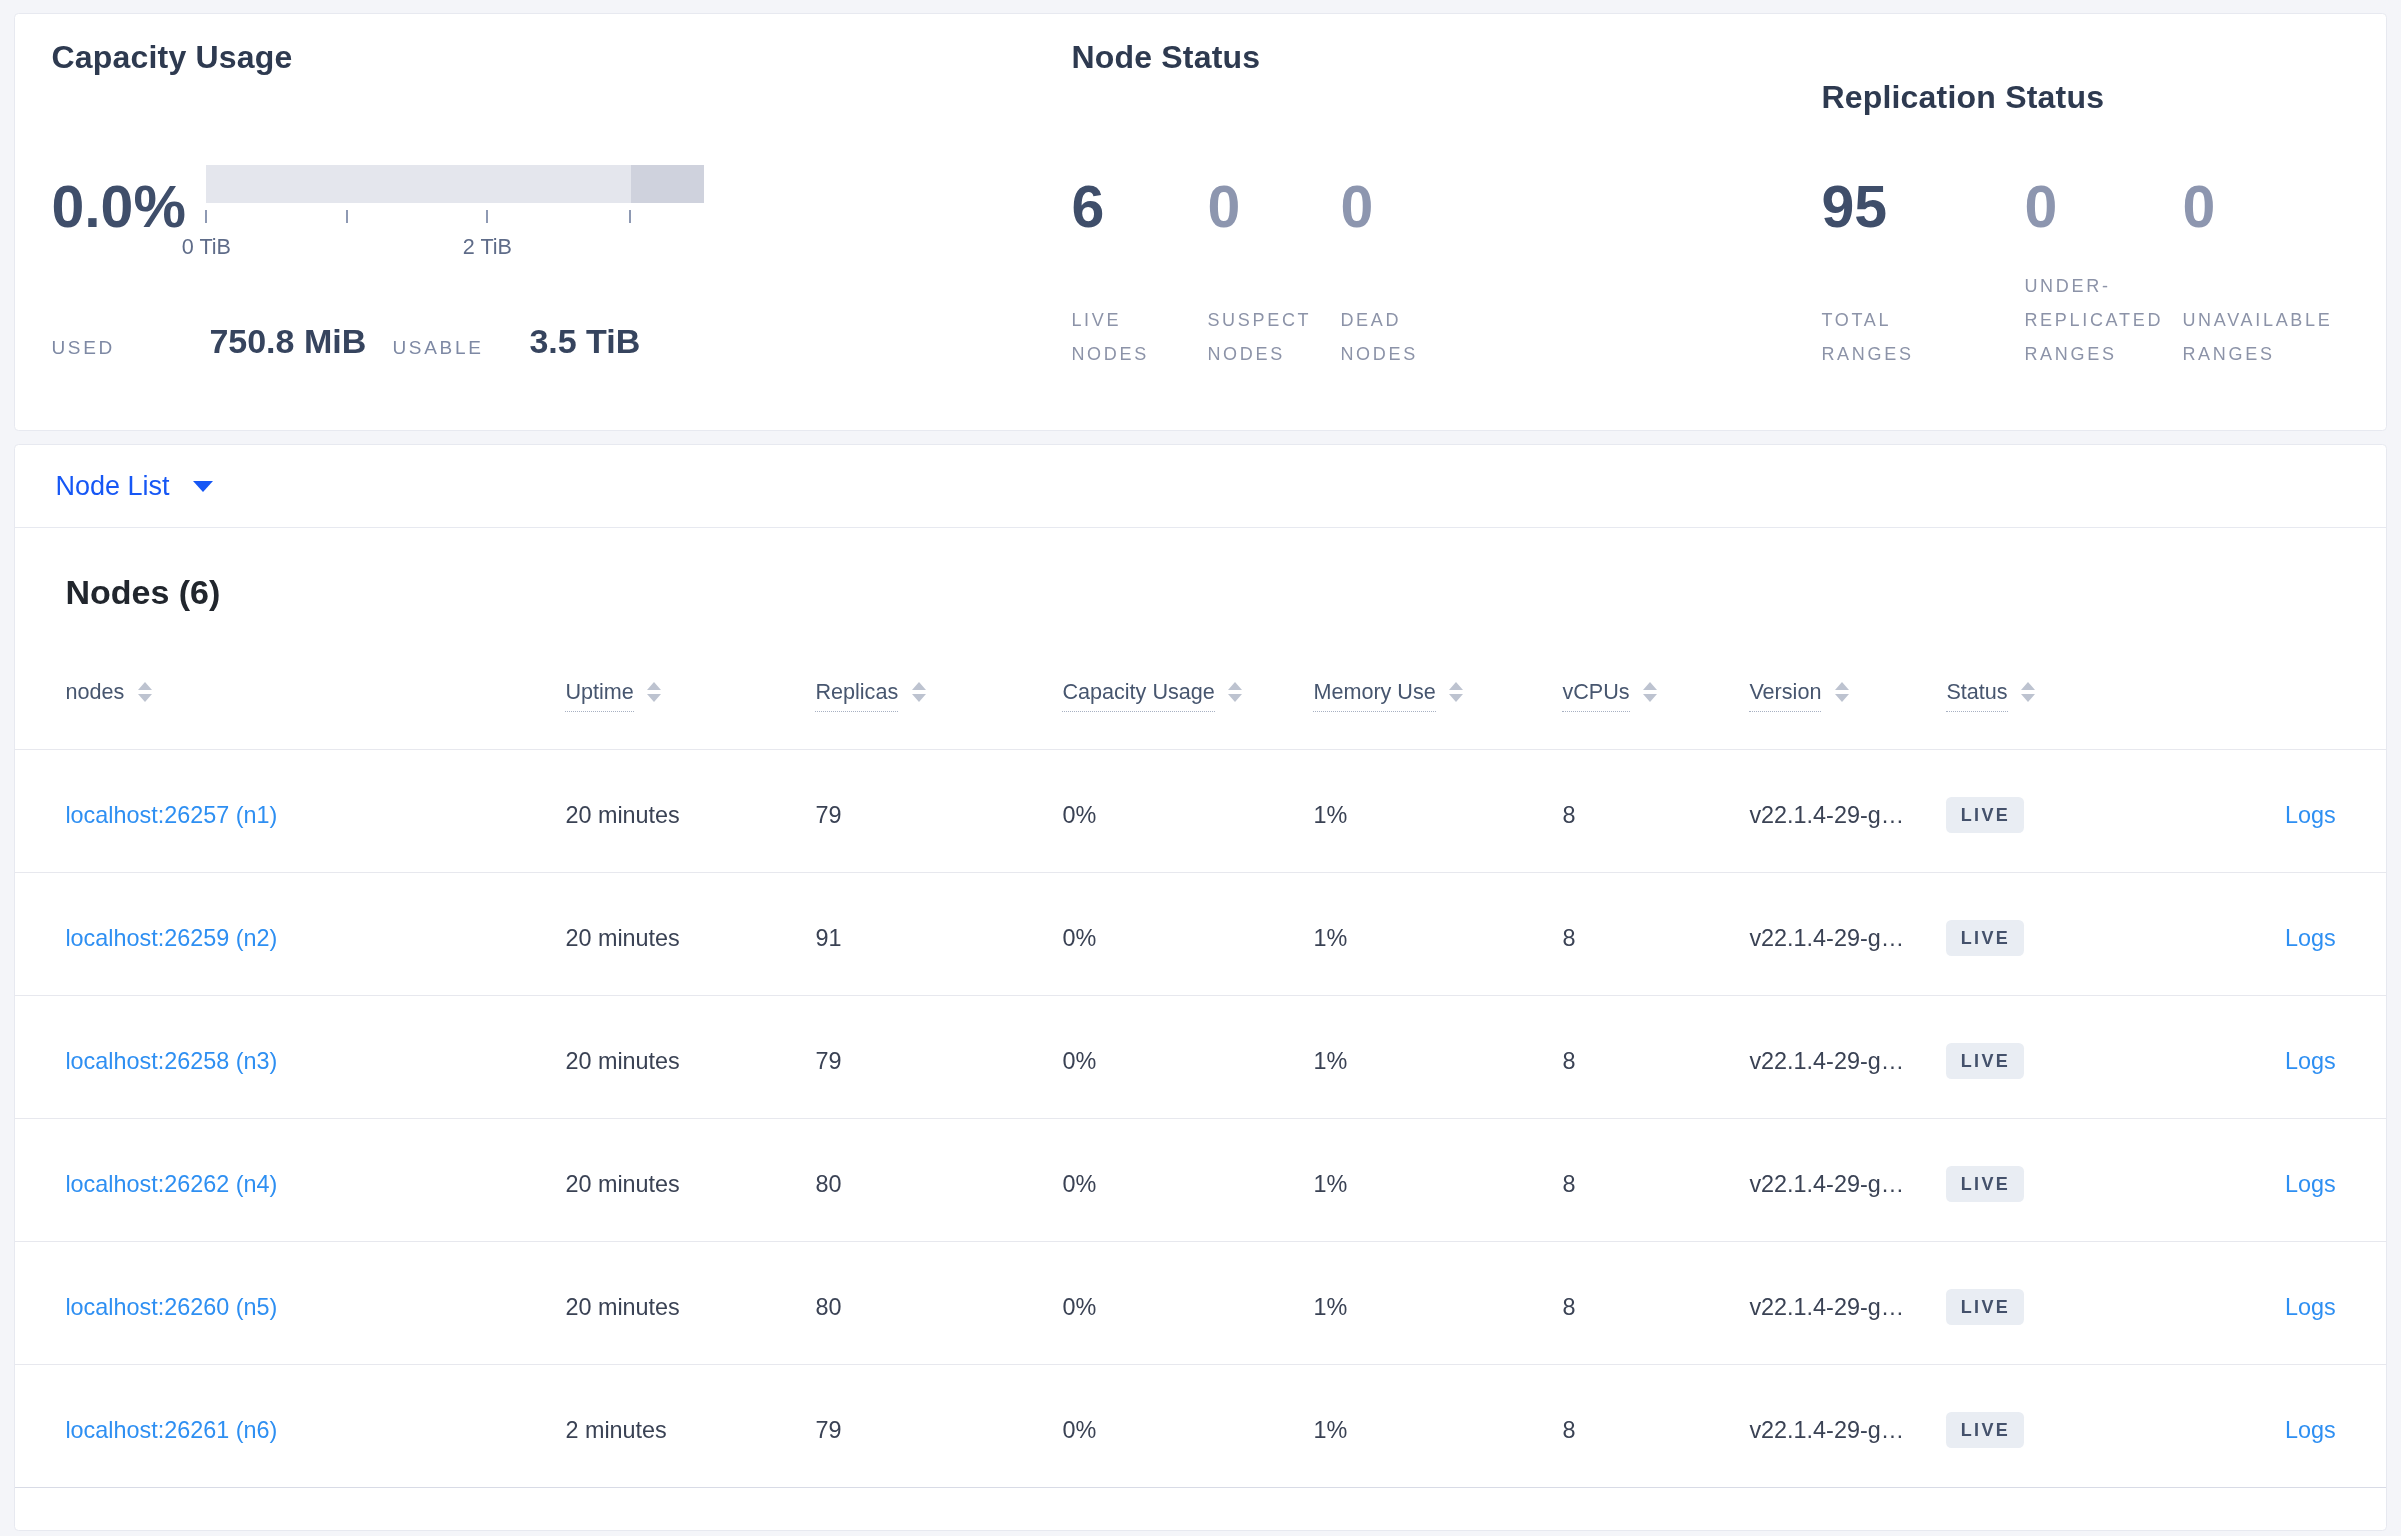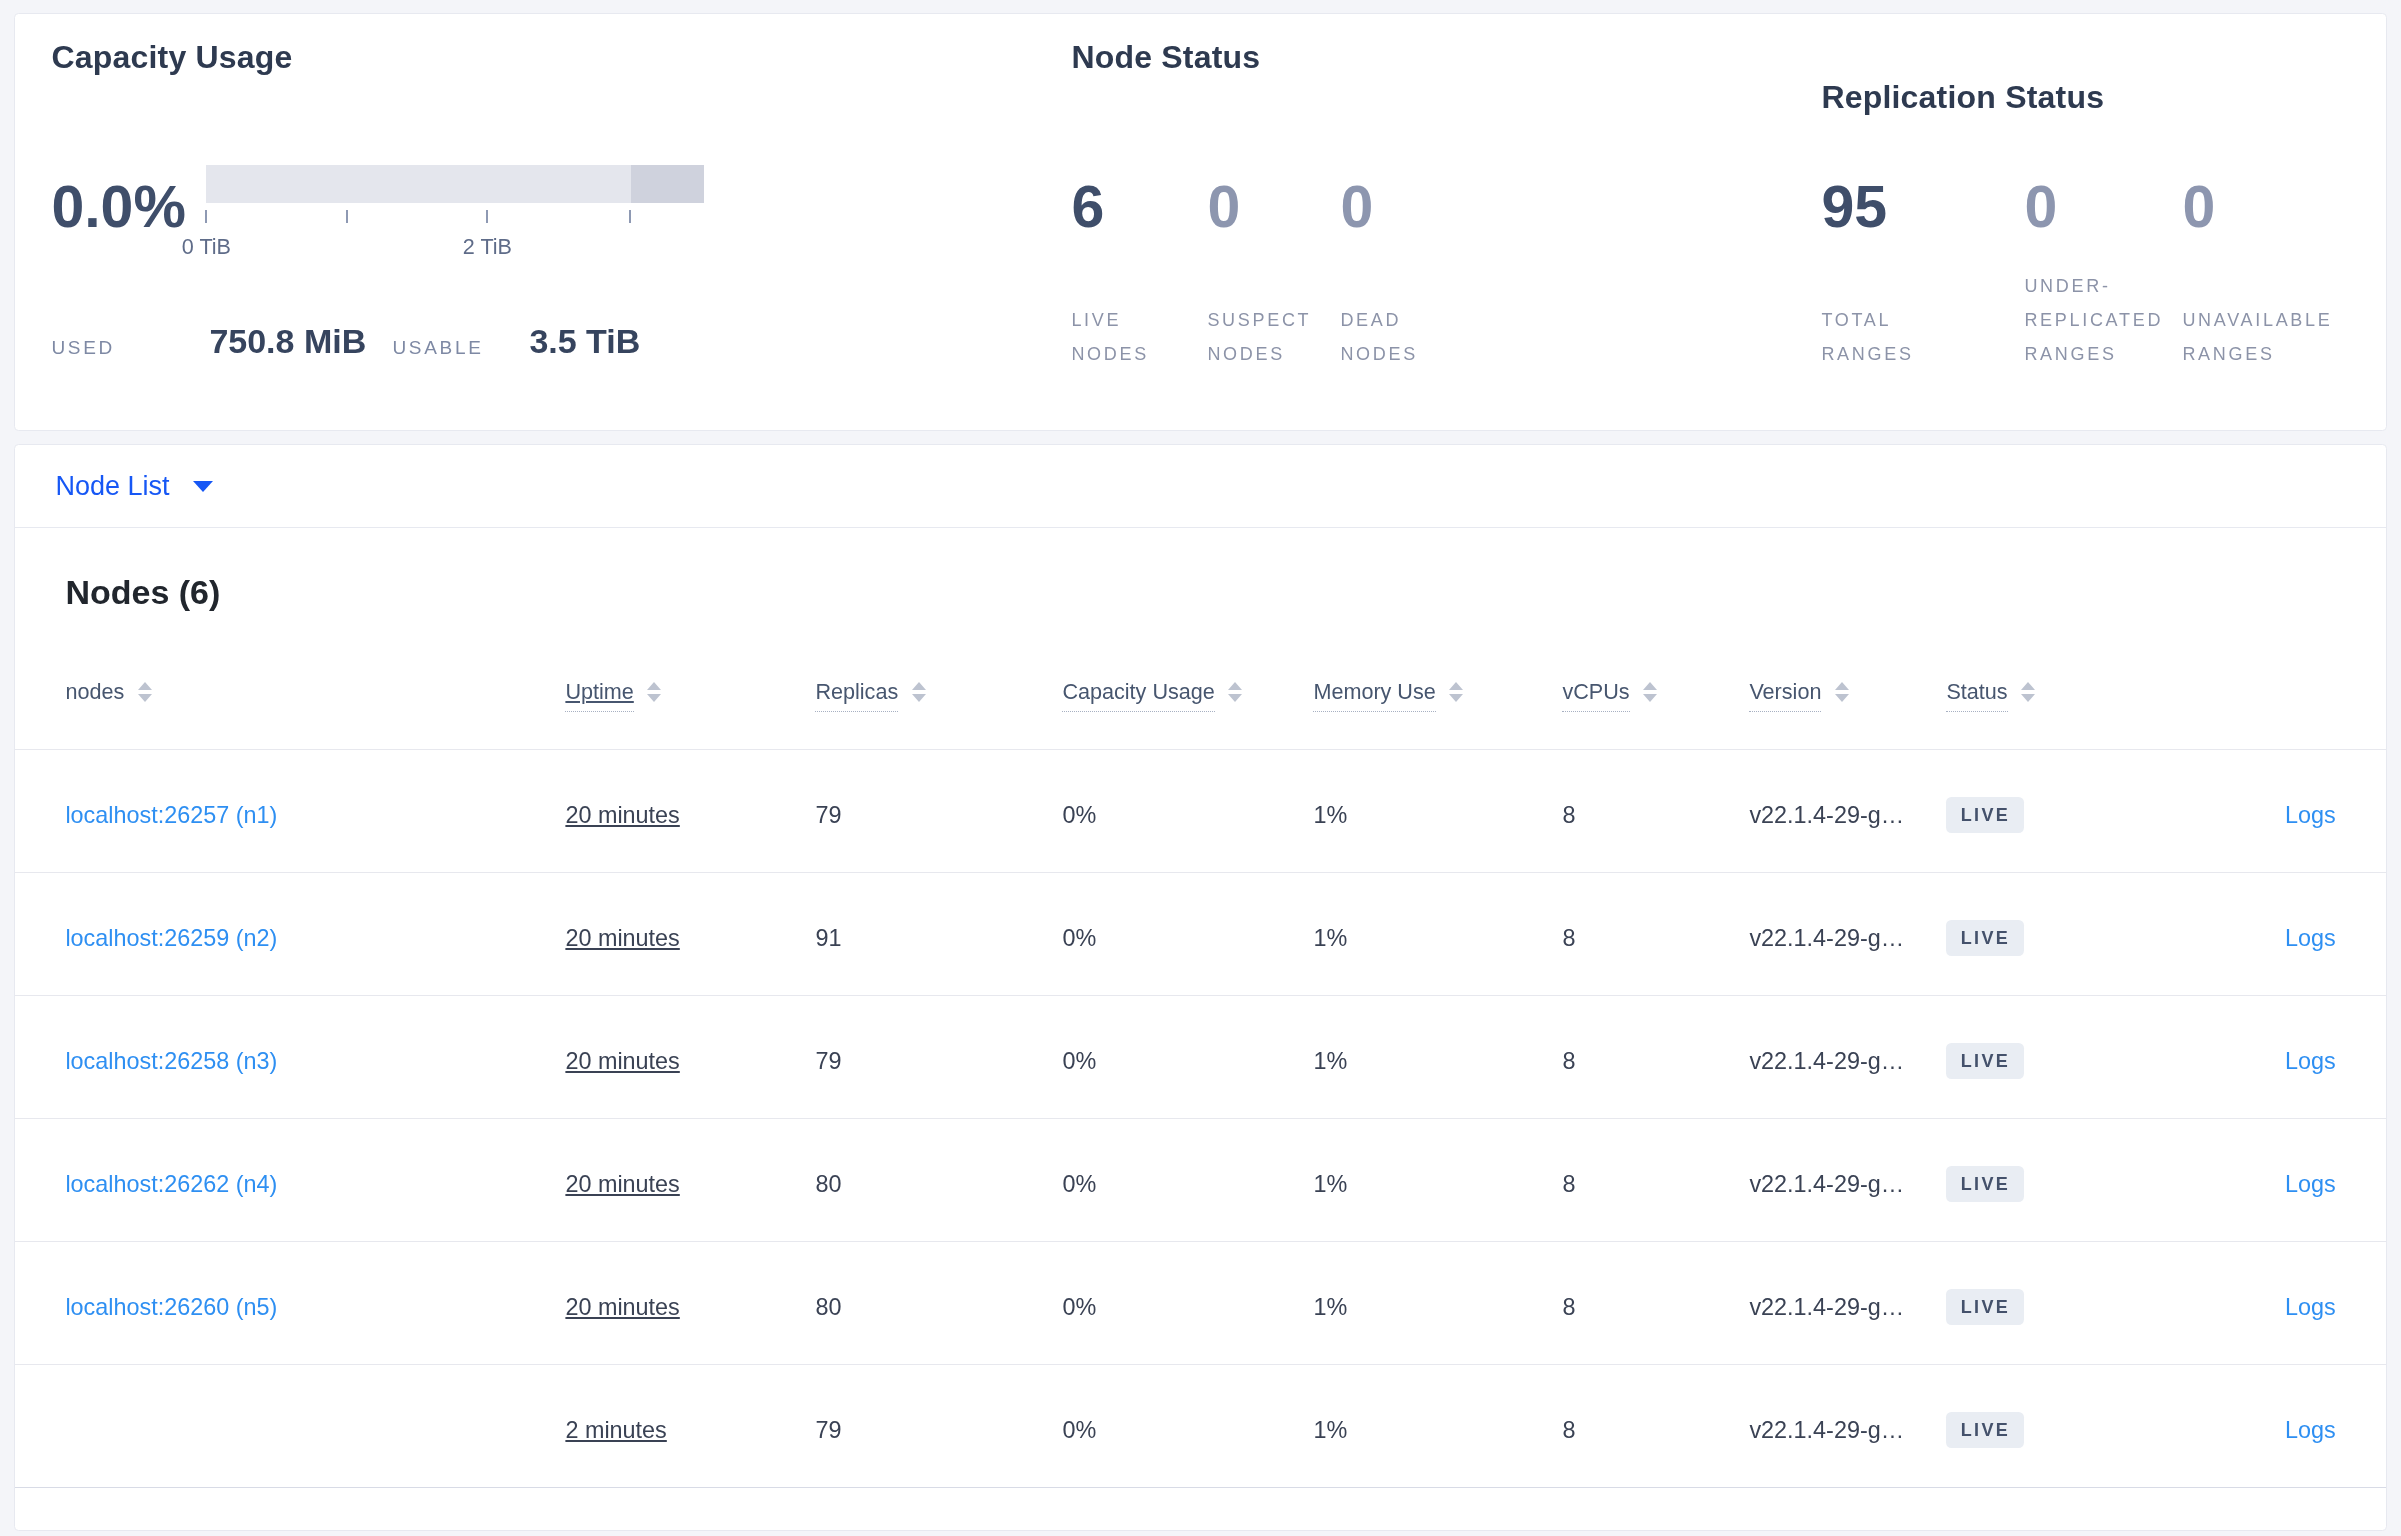--- a/index.html
+++ b/index.html
@@ -108,21 +108,21 @@
   }
   .row:last-child { border-bottom:0.9px solid #d8dbe6; }
   .cell {
     position:absolute; top:8px; bottom:0;
     display:flex; align-items:center;
     font-size:23.4px; color:#3a4254; white-space:nowrap;
   }
   a.link { color:#2e8ff2; text-decoration:none; cursor:pointer; }
 
   .col-node     { left:50px; }
-  .col-uptime   { left:550px;text-decoration:underline; }
+  .col-uptime   { left:550px; }
   .col-replicas { left:800px; }
   .col-capacity { left:1047px; }
   .col-memory   { left:1298px;justify-content:center; }
   .col-vcpus    { left:1547px; }
   .col-version  { left:1734px; }
   .col-status   { left:1931px; }
   .col-logs     { right:50px; }
 
   .badge {
     background:#e9edf3; color:#44516b;
@@ -395,20 +395,23 @@
           <span>v22.1.4-29-g…</span>
         </div>
         <div class="cell col-status">
           <span class="badge">LIVE</span>
         </div>
         <div class="cell col-logs">
           <a class="link">Logs</a>
         </div>
       </div>
       <div class="row">
+        <div class="cell col-node">
+          <a class="link">localhost:26261 (n6)</a>
+        </div>
         <div class="cell col-uptime">
           <span>2 minutes</span>
         </div>
         <div class="cell col-replicas">
           <span>79</span>
         </div>
         <div class="cell col-capacity">
           <span>0%</span>
         </div>
         <div class="cell col-memory">

